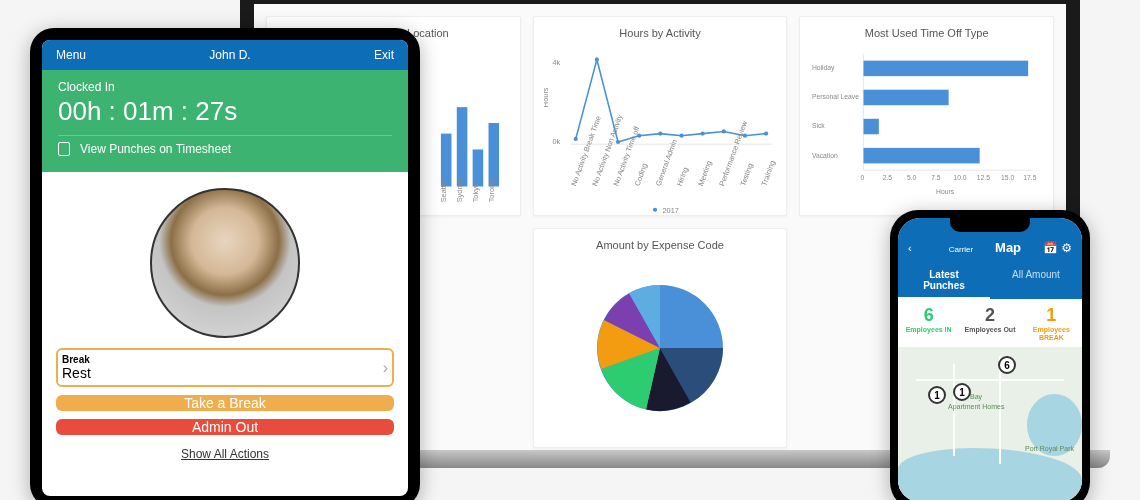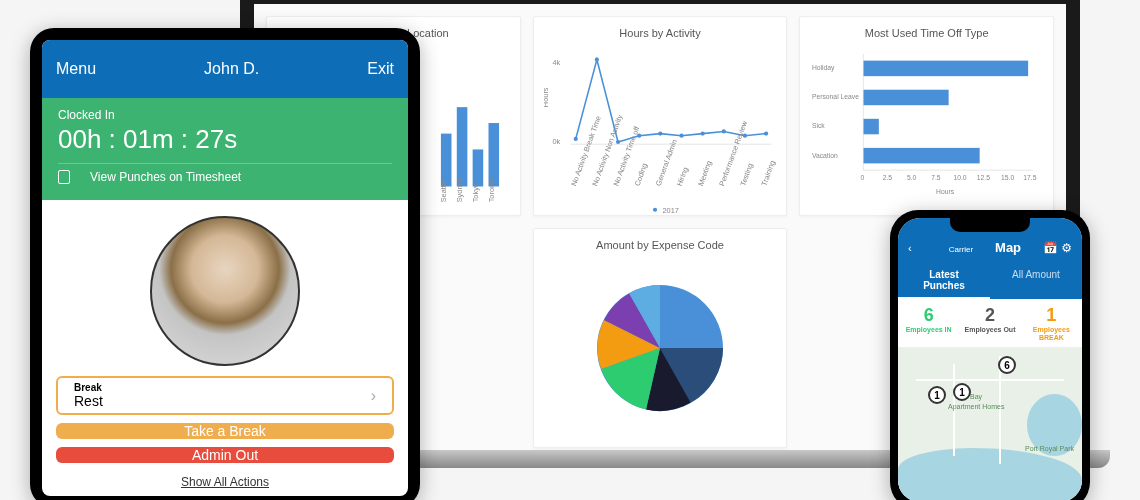--- a/index.html
+++ b/index.html
@@ -1,30 +1,30 @@
 <!DOCTYPE html>
 <html><head>
 <meta charset="utf-8">
 <style>
 * { margin: 0; padding: 0; box-sizing: border-box; font-family: -apple-system, Helvetica, Arial, sans-serif; }
 body { width: 1140px; height: 500px; background: #f5f5f5; position: relative; overflow: hidden; }
 
 
 .tablet { position: absolute; left: 30px; top: 28px; width: 390px; height: 480px; background: #000; border-radius: 24px; padding: 12px; box-shadow: 0 4px 20px rgba(0,0,0,0.3); z-index: 3; }
 .tablet-screen { width: 100%; height: 100%; background: #fff; border-radius: 8px; overflow: hidden; display: flex; flex-direction: column; }
-.tablet-header { background: #0d6db7; color: #fff; display: flex; justify-content: space-between; align-items: flex-start; padding: 20px 14px; font-size: 16px; }
+.tablet-header { background: #0d6db7; color: #fff; display: flex; justify-content: space-between; align-items: flex-start; padding: 8px 14px; font-size: 12px; }
 .clocked-panel { background: #3cb371; color: #fff; padding: 10px 16px; }
 .clocked-label { font-size: 12px; }
 .clocked-time { font-size: 26px; font-weight: 500; margin: 2px 0 8px; }
-.view-punches { display: flex; align-items: center; gap: 20px; font-size: 12px; padding: 6px 0; border-top: 1px solid rgba(255,255,255,0.25); }
+.view-punches { display: flex; align-items: center; gap: 10px; font-size: 12px; padding: 6px 0; border-top: 1px solid rgba(255,255,255,0.25); }
 .doc-icon { width: 12px; height: 14px; border: 1.5px solid #fff; border-radius: 2px; position: relative; }
 .avatar-wrap { display: flex; justify-content: center; padding: 16px 0 10px; }
 .avatar { width: 150px; height: 150px; border-radius: 50%; border: 2px solid #333; background: radial-gradient(circle at 50% 35%, #e8d5c0 0%, #d4b896 28%, #8b6f47 45%, #c4c4c4 55%, #ddd 100%); position: relative; overflow: hidden; }
 .actions { padding: 0 14px; display: flex; flex-direction: column; gap: 8px; }
-.break-row { border: 2px solid #f0ad4e; border-radius: 6px; padding: 4px 16px; display: flex; justify-content: space-between; align-items: center; }
+.break-row { border: 2px solid #f0ad4e; border-radius: 6px; padding: 4px 4px; display: flex; justify-content: space-between; align-items: center; }
 .break-row .lbl { font-size: 10px; font-weight: 600; }
 .break-row .val { font-size: 14px; }
 .chev { color: #aaa; font-size: 16px; }
 .btn { border: none; border-radius: 6px; color: #fff; font-size: 14px; font-weight: 500; cursor: pointer; }
 .btn-break { background: #f0ad4e; }
 .btn-clockout { background: #e74c3c; }
 .show-all { text-align: center; font-size: 12px; text-decoration: underline; color: #333; padding: 4px; }
 
 
 .laptop { position: absolute; left: 240px; top: -10px; width: 840px; height: 500px; z-index: 1; }

